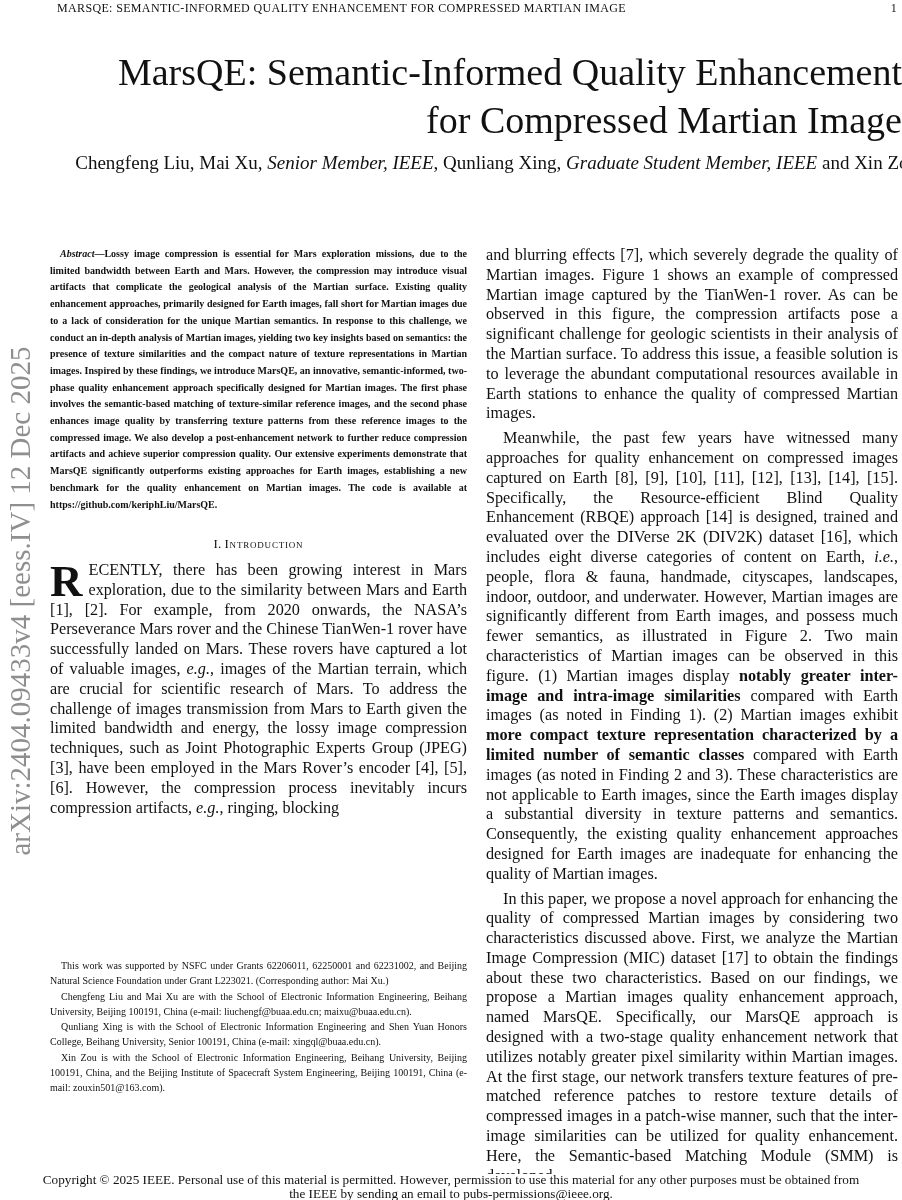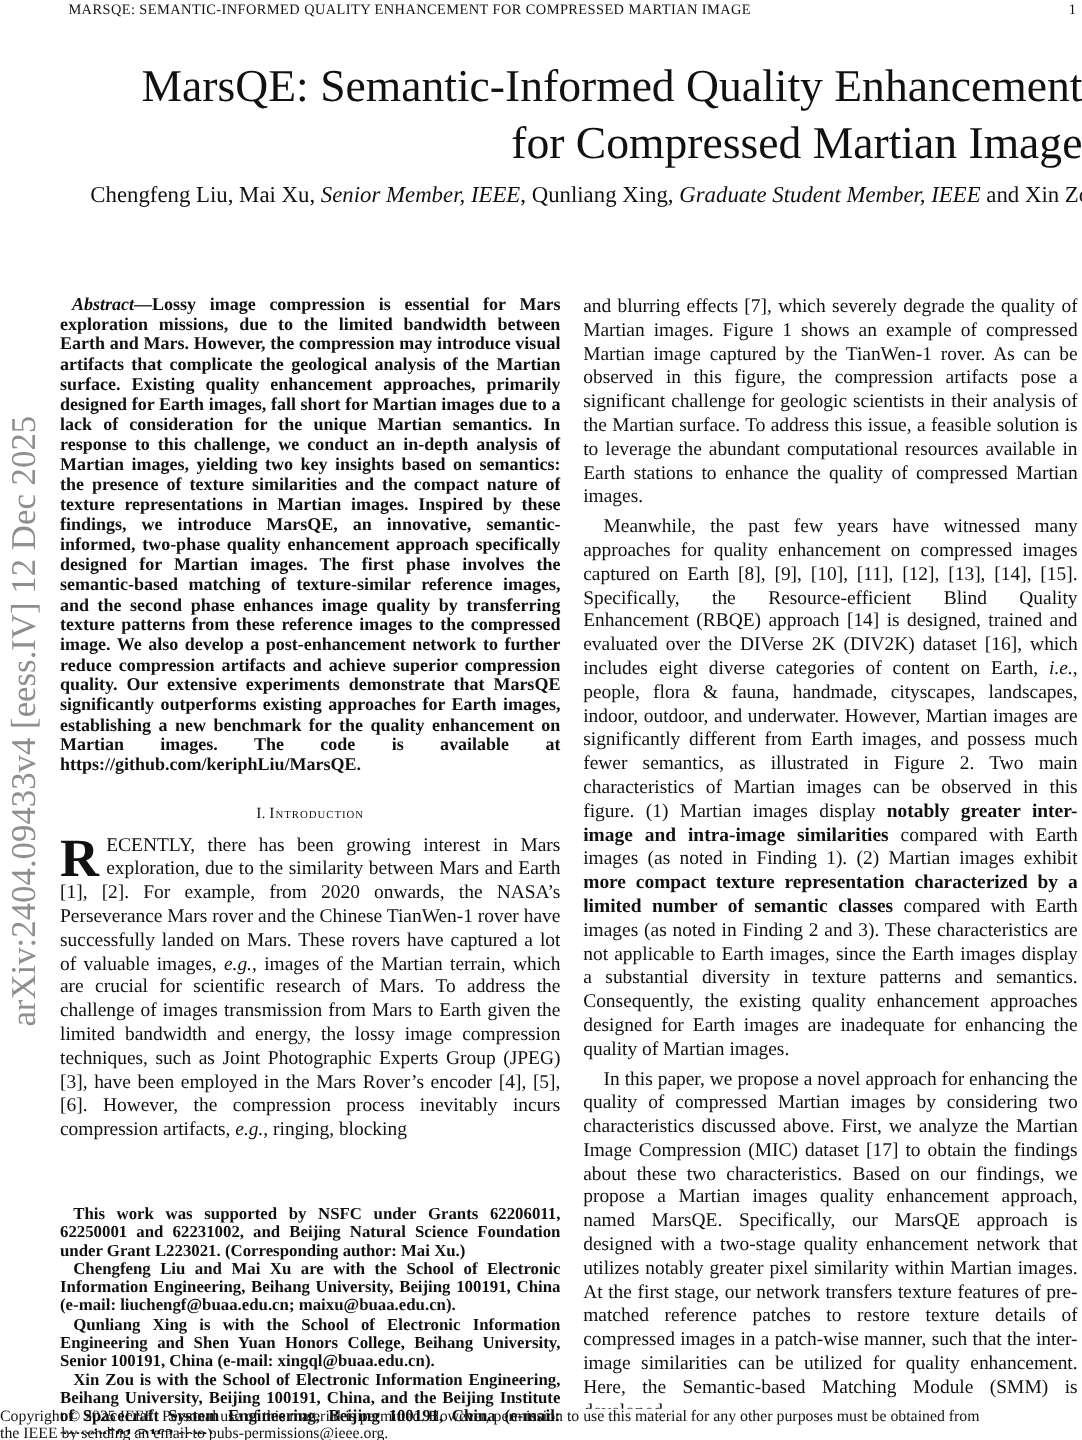--- a/index.html
+++ b/index.html
@@ -26,48 +26,48 @@
     position:absolute;top:152px;left:16px;width:100%;
     text-align:right;font-size:19px;line-height:22px;
   }
   .col{
     position:absolute;top:246px;text-align:justify;
     font-size:16.2px;line-height:19.8px;
   }
   .col-left{left:50px;width:417px;height:737px;overflow:hidden;}
   .col-right{left:486px;width:412px;height:928px;overflow:hidden;}
   .abstract,.index-terms{
-    font-size:15px;line-height:16.7px;font-weight:bold;
+    font-size:10px;line-height:16.7px;font-weight:bold;
     text-indent:10px;margin:0;
   }
   .index-terms{margin-top:12px;}
   .b{font-weight:bold}
   .i{font-style:italic}
   .bi{font-weight:bold;font-style:italic}
   .sc{font-variant:small-caps;letter-spacing:0.8px;}
   .section-heading{
     margin:21px 0 7px 0;text-align:center;text-indent:0;
     font-size:13px;font-weight:400;
   }
   .body-par{margin:0;text-indent:17px;}
   .body-par + .body-par{margin-top:5px;}
   .no-indent{text-indent:0;}
   .dropcap-par{text-indent:0;}
   .dropcap{
     float:left;font-size:45px;line-height:37px;font-weight:bold;
     margin:2px 6px 0 0;
   }
   .footnotes{
-    position:absolute;left:50px;top:1005px;width:417px;height:190px;
-    overflow:hidden;text-align:justify;font-size:14px;line-height:15.3px;font-weight:bold;
+    position:absolute;left:50px;top:958px;width:417px;height:190px;
+    overflow:hidden;text-align:justify;font-size:10px;line-height:15.3px;
   }
   .footnotes p{margin:0;text-indent:11px;}
   .copyright{
     position:absolute;left:0;top:1173px;width:100%;
-    text-align:left;font-size:13.2px;line-height:13.8px;
+    text-align:center;font-size:13.2px;line-height:13.8px;
   }
   .url{white-space:nowrap;}
 </style>
 </head>
 <body>
 
 <div class="page">
 
   <div class="running-header">
     <span>MARSQE: SEMANTIC-INFORMED QUALITY ENHANCEMENT FOR COMPRESSED MARTIAN IMAGE</span>

